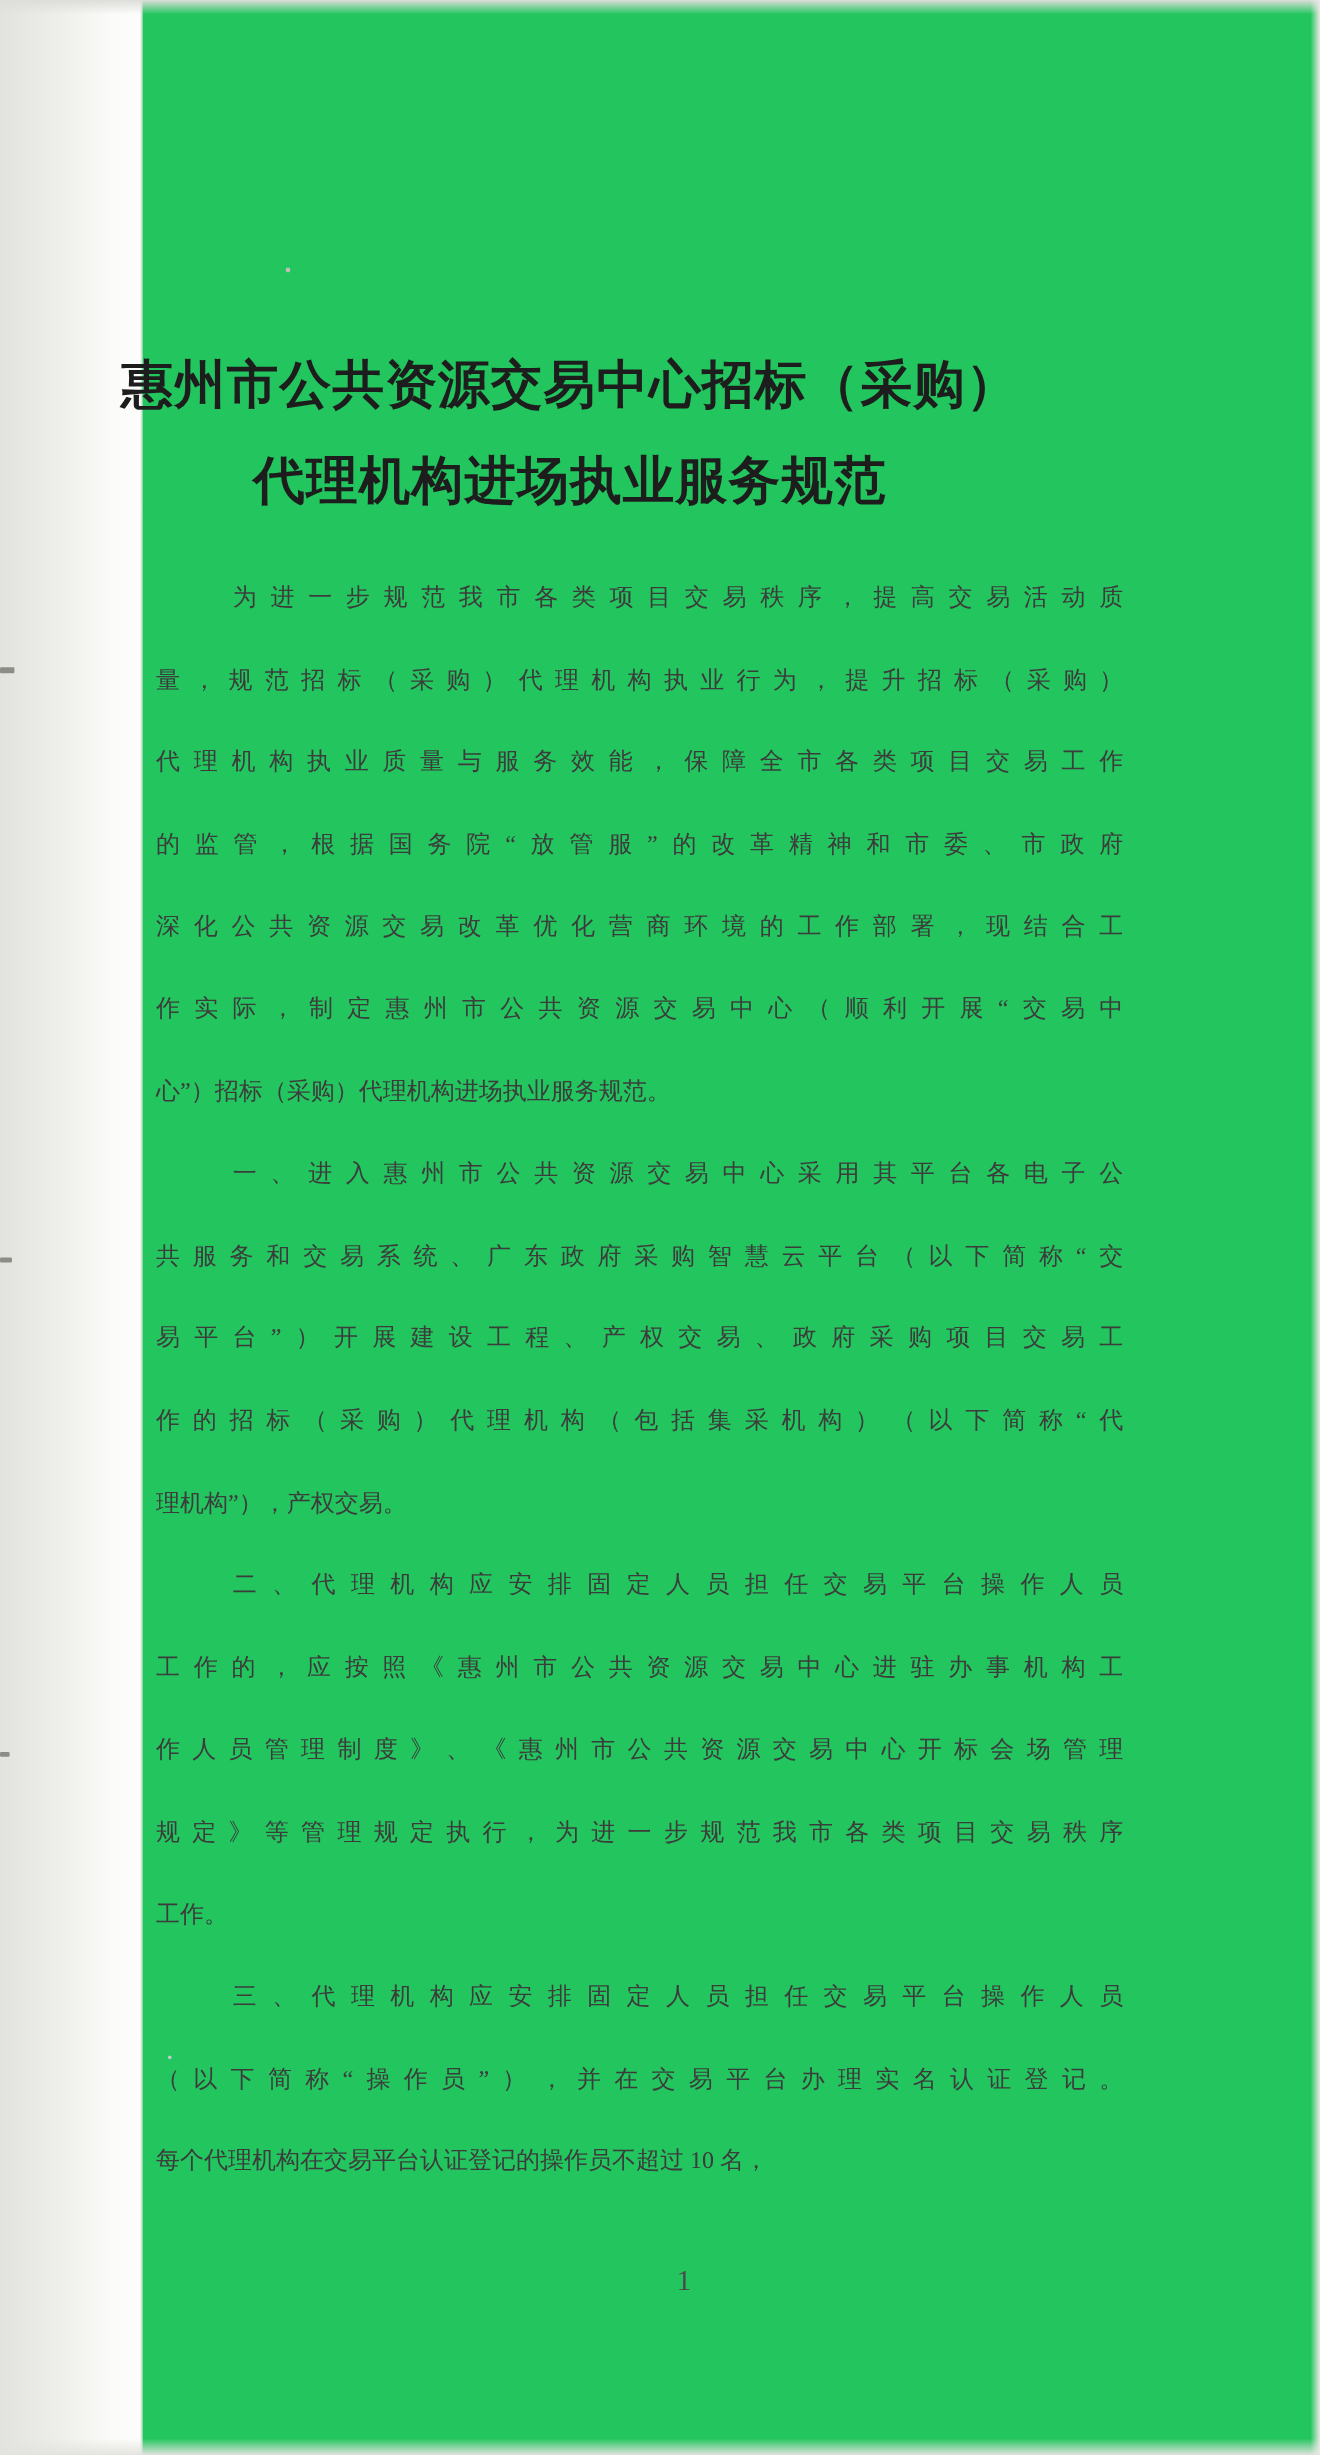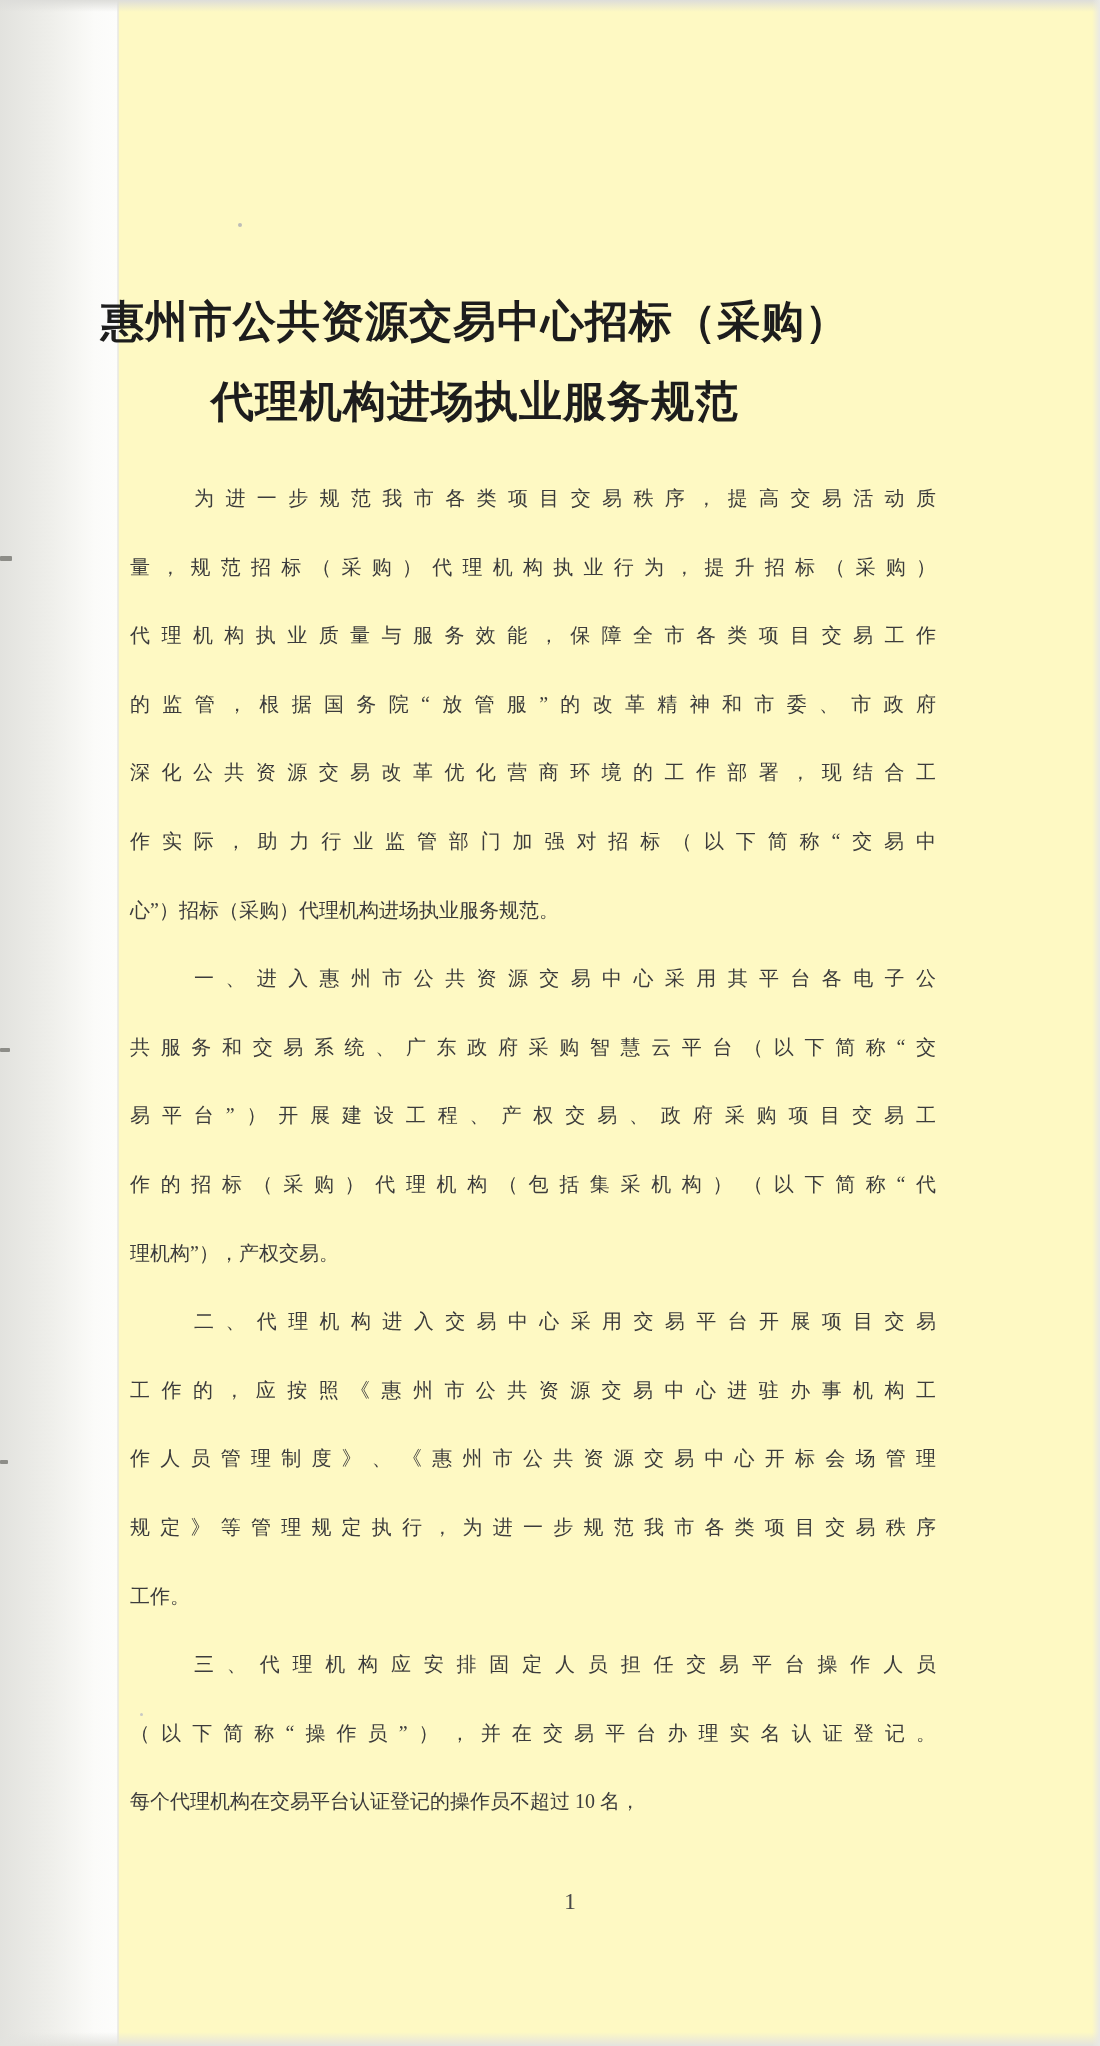--- a/index.html
+++ b/index.html
@@ -6,21 +6,21 @@
   html, body { width: 1100px; height: 2046px; }
   body {
     position: relative;
     overflow: hidden;
     background: #fcfcfa;
     font-family: "Liberation Serif", "DejaVu Serif", serif;
     color: #3a3a3a;
   }
   .page {
     position: absolute; inset: 0;
-    background: #fef9c3;
+    background: #22c55e;
   }
   
   .scan-left-band {
     position: absolute; left: 0; top: 0; bottom: 0; width: 118px;
     background: linear-gradient(to right, #e2e2de 0%, #efefeb 45%, #fbfbf9 80%, #fdfdfc 100%);
   }
   .scan-page-edge {
     position: absolute; left: 117px; top: 0; bottom: 0; width: 2px;
     background: #e6e6e2; opacity: .7;
   }
@@ -101,28 +101,28 @@
     <div>惠州市公共资源交易中心招标（采购）</div>
     <div>代理机构进场执业服务规范</div>
   </div>
 
   <div class="body-text">
     <div class="line indent">为进一步规范我市各类项目交易秩序，提高交易活动质</div>
     <div class="line">量，规范招标（采购）代理机构执业行为，提升招标（采购）</div>
     <div class="line">代理机构执业质量与服务效能，保障全市各类项目交易工作</div>
     <div class="line">的监管，根据国务院“放管服”的改革精神和市委、市政府</div>
     <div class="line">深化公共资源交易改革优化营商环境的工作部署，现结合工</div>
-    <div class="line">作实际，助力行业监管部门加强对招标（以下简称“交易中</div>
+    <div class="line">作实际，制定惠州市公共资源交易中心（顺利开展“交易中</div>
     <div class="line para-end">心”）招标（采购）代理机构进场执业服务规范。</div>
     <div class="line indent">一、进入惠州市公共资源交易中心采用其平台各电子公</div>
     <div class="line">共服务和交易系统、广东政府采购智慧云平台（以下简称“交</div>
     <div class="line">易平台”）开展建设工程、产权交易、政府采购项目交易工</div>
     <div class="line">作的招标（采购）代理机构（包括集采机构）（以下简称“代</div>
     <div class="line para-end">理机构”），产权交易。</div>
-    <div class="line indent">二、代理机构进入交易中心采用交易平台开展项目交易</div>
+    <div class="line indent">二、代理机构应安排固定人员担任交易平台操作人员</div>
     <div class="line">工作的，应按照《惠州市公共资源交易中心进驻办事机构工</div>
     <div class="line">作人员管理制度》、《惠州市公共资源交易中心开标会场管理</div>
     <div class="line">规定》等管理规定执行，为进一步规范我市各类项目交易秩序</div>
     <div class="line para-end">工作。</div>
     <div class="line indent">三、代理机构应安排固定人员担任交易平台操作人员</div>
     <div class="line">（以下简称“操作员”），并在交易平台办理实名认证登记。</div>
     <div class="line para-end">每个代理机构在交易平台认证登记的操作员不超过 10 名，</div>
   </div>
 
   <div class="page-number">1</div>

